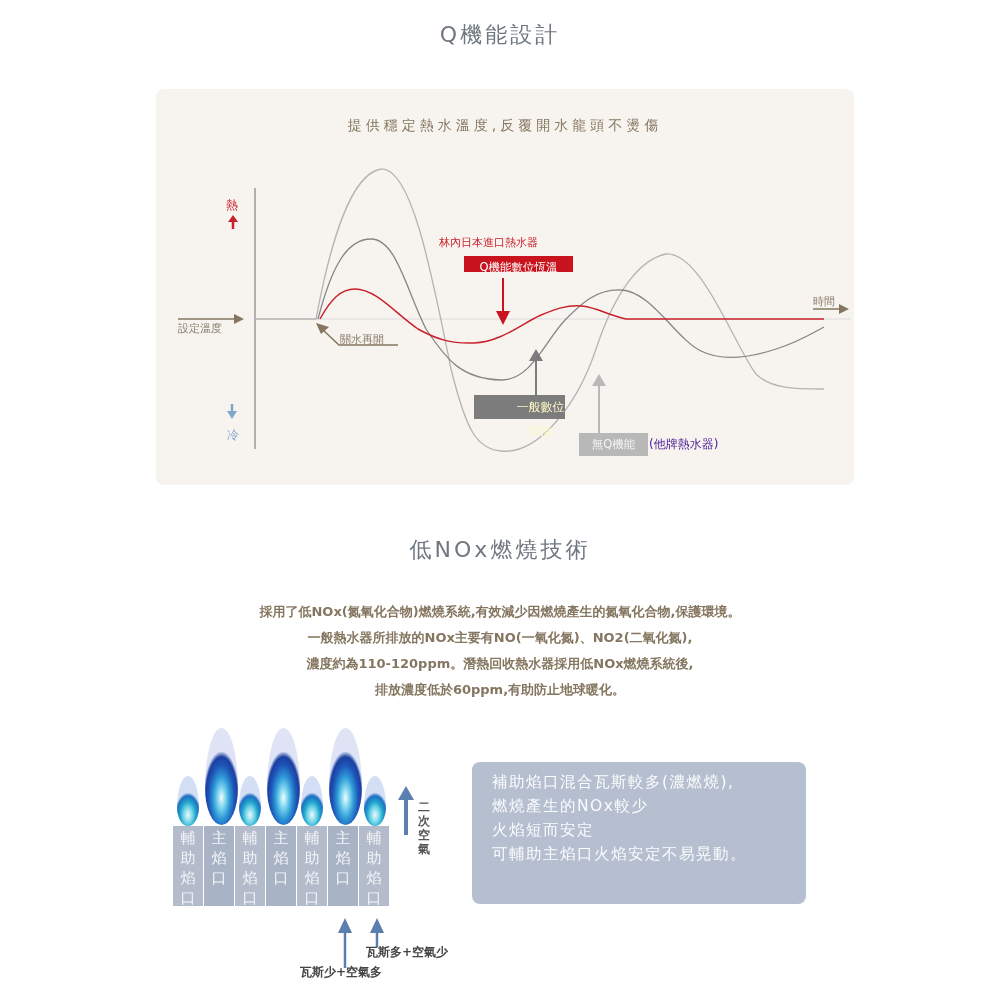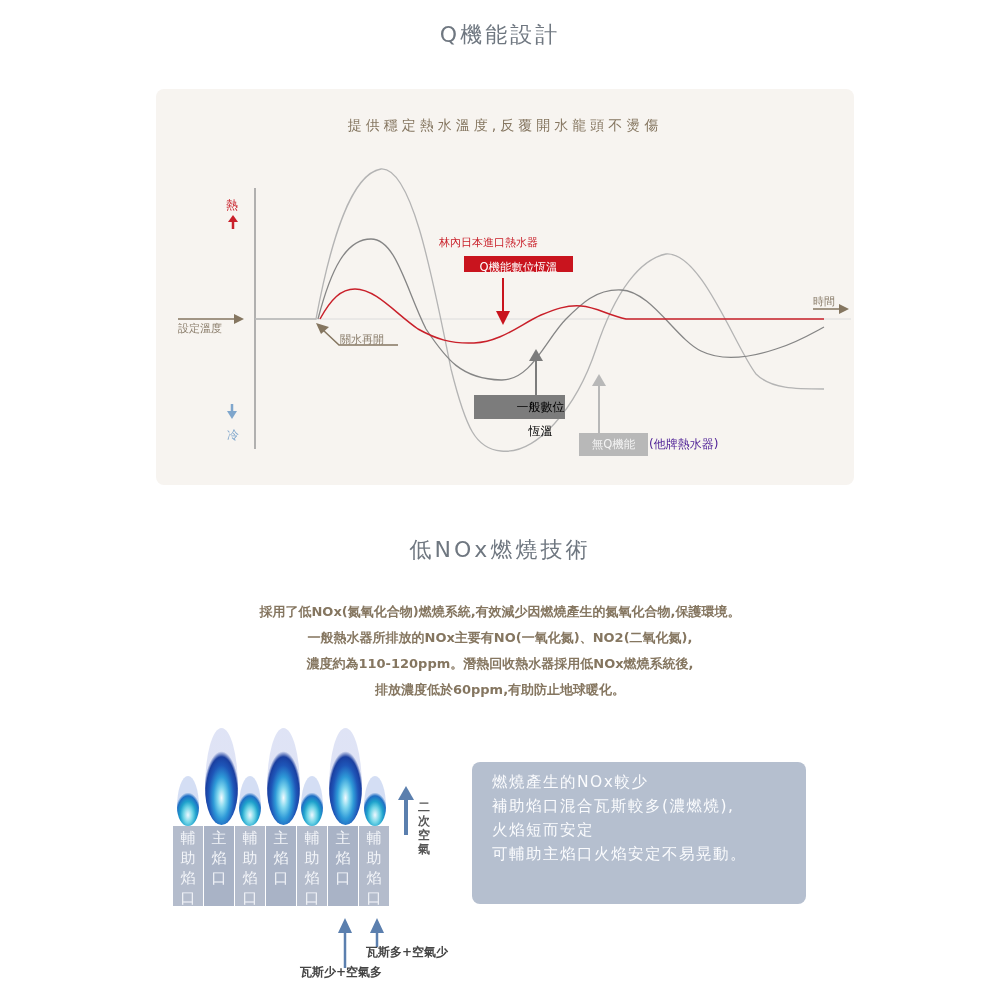--- a/index.html
+++ b/index.html
@@ -29,21 +29,21 @@
   .lbl-set { left: 22px; top: 216px; color: #8a7d6b; margin-top: 16px; }
   .lbl-time { left: 657px; top: 205px; color: #8a7d6b; }
   .lbl-reopen { left: 184px; top: 243px; color: #8a7d6b; }
   .lbl-rinnai { left: 283px; top: 146px; color: #c9202a; font-weight: normal; font-size: 11px; }
   .box-q {
     position: absolute; left: 291px; top: 167px; width: 109px; height: 16px;
     background: #c9141e; color: #fff; font-size: 11.5px; text-align: center; line-height: 22px; margin-left: 17px;
   }
   .box-general {
     position: absolute; left: 318px; top: 306px; width: 91px; height: 24px;
-    background: #7c7c7c; color: #000000; font-size: 12px; text-align: center; line-height: 24px; padding-left: 42px;
+    background: #7c7c7c; color: #fef9c3; font-size: 12px; text-align: center; line-height: 24px; padding-left: 42px;
   }
   .box-noq {
     position: absolute; left: 423px; top: 344px; width: 69px; height: 23px;
     background: #b8b8b8; color: #f4f4f4; font-size: 11.5px; text-align: center; line-height: 23px;
   }
   .lbl-other { left: 493px; top: 347px; color: #4c1d95; font-size: 12px; }
 
   .desc {
     position: absolute; left: 0; top: 599px; width: 1000px; text-align: center;
     color: #857660; font-size: 13px; line-height: 26px; font-weight: bold;
@@ -234,17 +234,17 @@
   <div>二</div>
   <div>次</div>
   <div>空</div>
   <div>氣</div>
 </div>
 
 <div class="bottom-lbl lbl-gasmore">瓦斯多+空氣少</div>
 <div class="bottom-lbl lbl-gasless">瓦斯少+空氣多</div>
 
 <div class="info-box">
+  <div>補助焰口混合瓦斯較多(濃燃燒),</div>
   <div>燃燒產生的NOx較少</div>
-  <div>補助焰口混合瓦斯較多(濃燃燒),</div>
   <div>火焰短而安定</div>
   <div>可輔助主焰口火焰安定不易晃動。</div>
 </div>
 
 </body></html>

